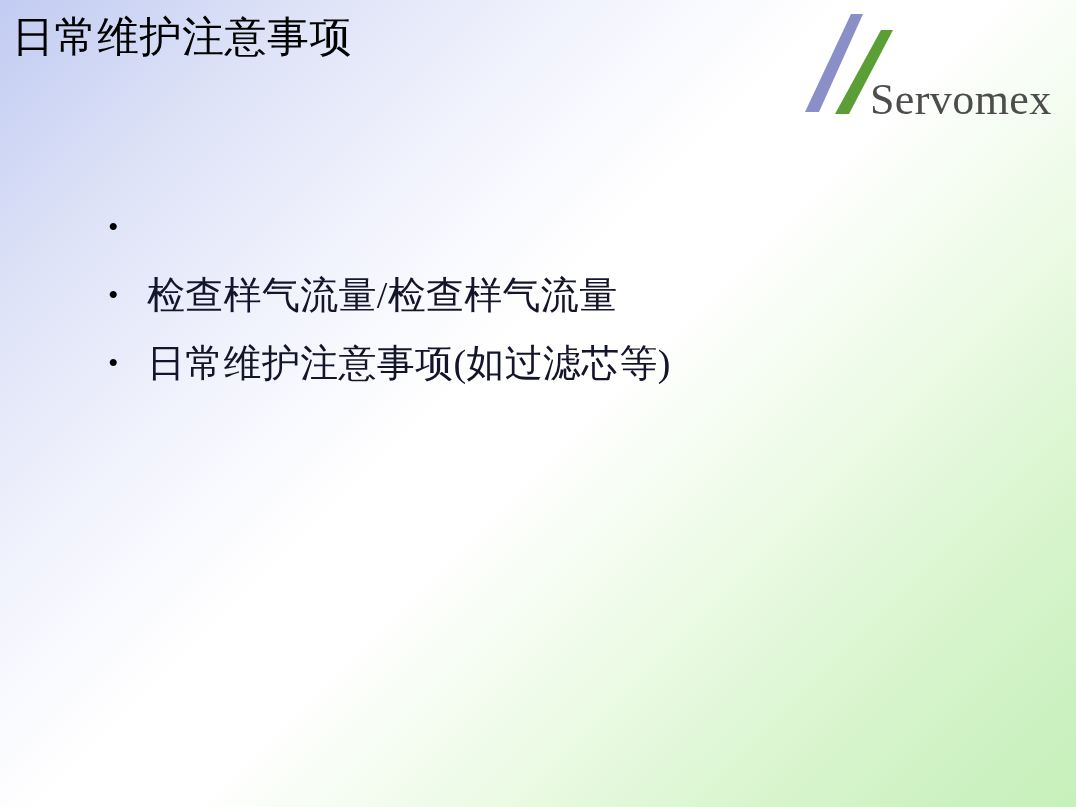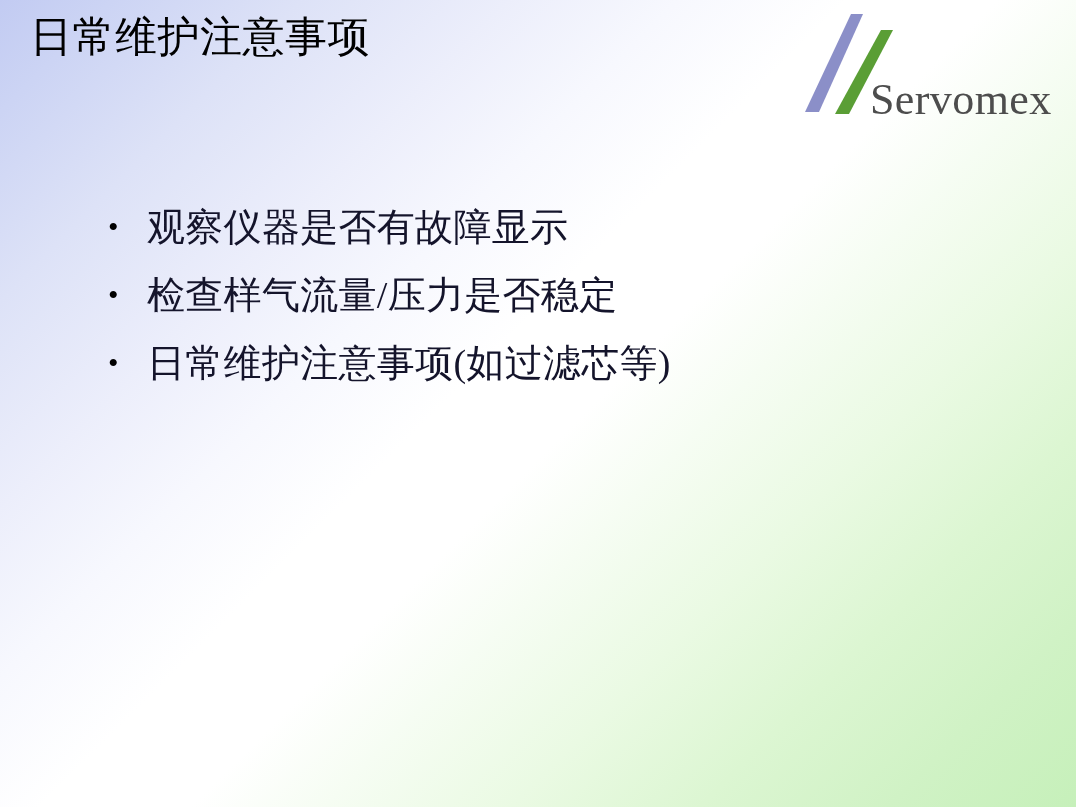--- a/index.html
+++ b/index.html
@@ -40,21 +40,21 @@
         #f6fdf3 60%,
         #eafae3 70%,
         #dcf6d2 80%,
         #d0f2c5 90%,
         #c6f0ba 100%);
   }
 
   
   .title {
     position: absolute;
-    left: 30px;
+    left: 12px;
     top: 10px;
     font-size: 42px;
     line-height: 54px;
     color: #000000;
     font-family: "Liberation Serif", "DejaVu Serif", serif;
     font-weight: 400;
     letter-spacing: 0.5px;
     white-space: nowrap;
     text-align: center;
   }
@@ -132,26 +132,25 @@
       <polygon points="58,2 70,2 26,100 12,100" fill="#8b8fc8"></polygon>
       <polygon points="88,18 100,18 56,102 42,102" fill="#5a9e35"></polygon>
     </svg>
     <div class="logo-wordmark">Servomex</div>
   </div>
 
   <div class="bullets">
 
     <div class="bullet-row">
       <span class="bullet-marker">•</span>
-      <span class="bullet-text">观察仪器是否有故障显示</span>
     </div>
 
     <div class="bullet-row">
       <span class="bullet-marker">•</span>
-      <span class="bullet-text">检查样气流量/压力是否稳定</span>
+      <span class="bullet-text">检查样气流量/检查样气流量</span>
     </div>
 
     <div class="bullet-row">
       <span class="bullet-marker">•</span>
       <span class="bullet-text">日常维护注意事项(如过滤芯等)</span>
     </div>
 
   </div>
 
 </div>

